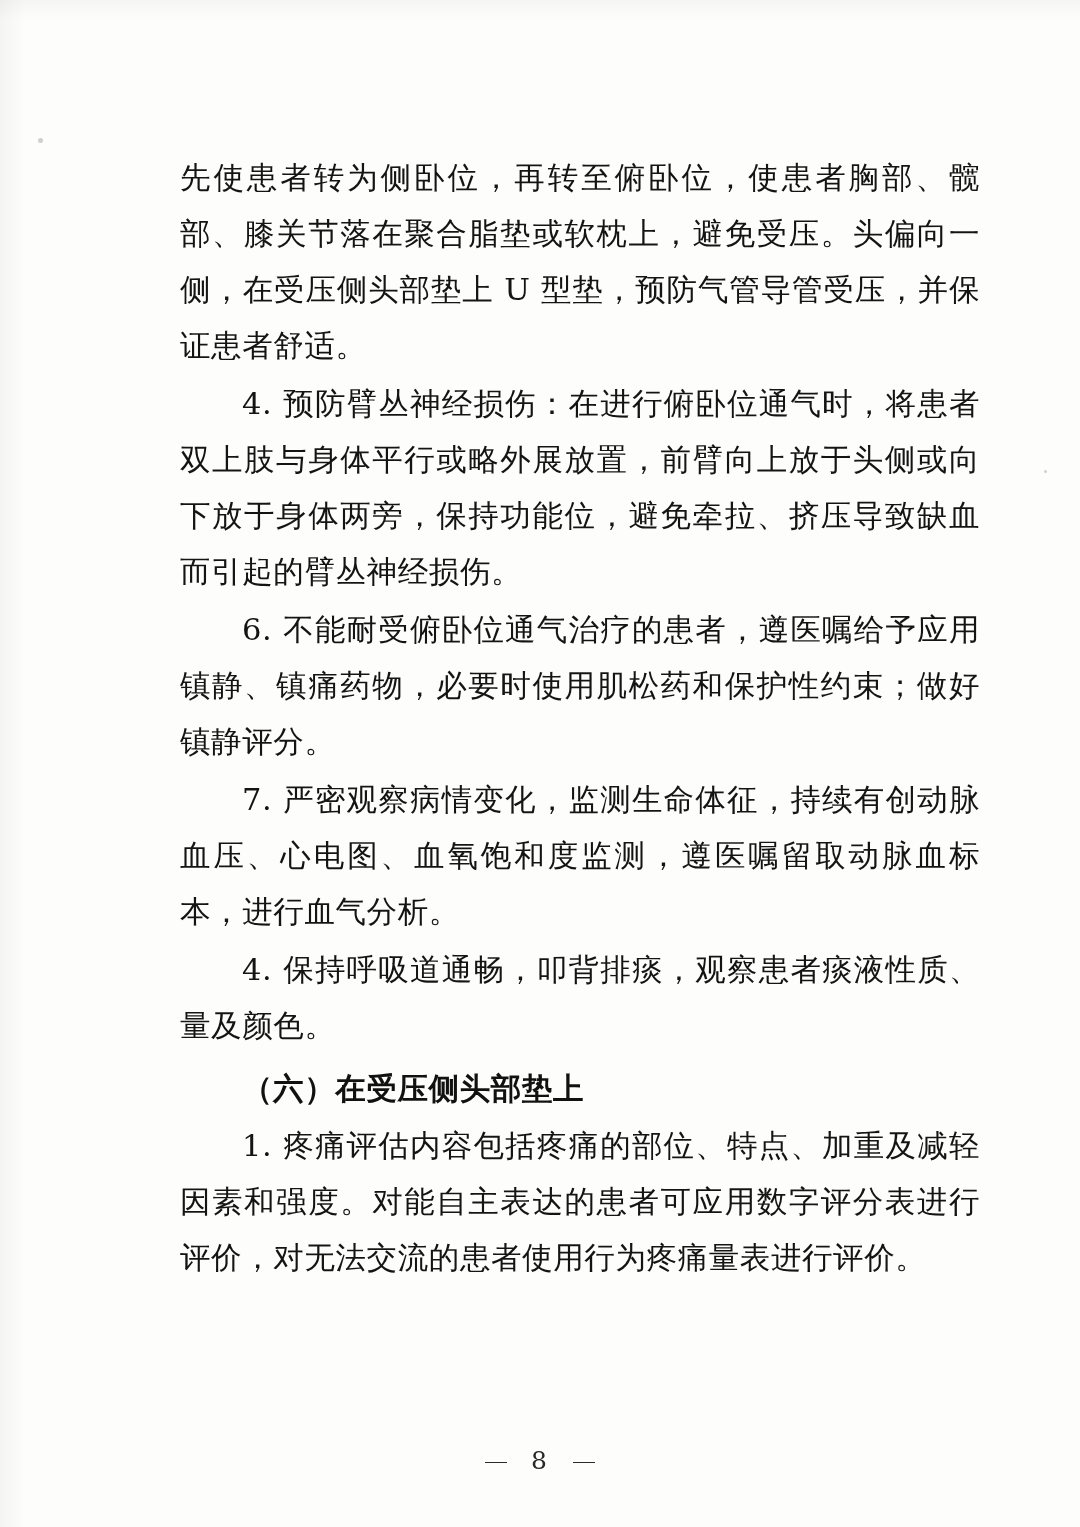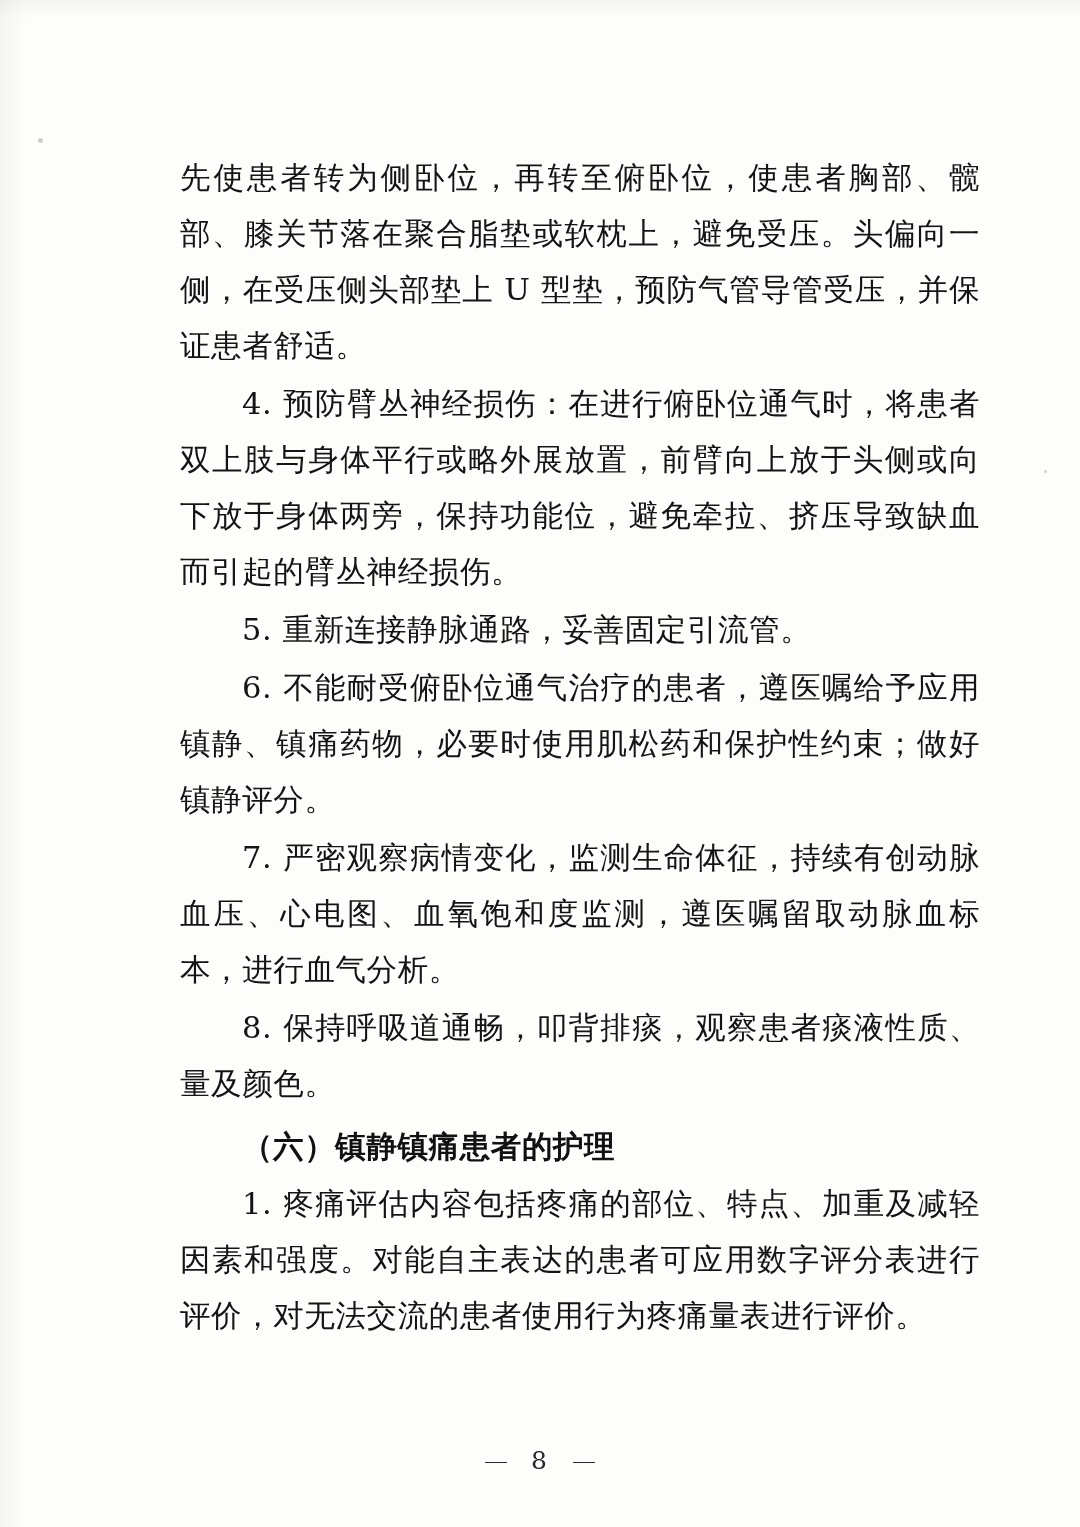--- a/index.html
+++ b/index.html
@@ -104,30 +104,29 @@
 
   <div class="speck" style="left:38px; top:138px; width:5px; height:5px;"></div>
   <div class="speck" style="left:1044px; top:470px; width:3px; height:3px;"></div>
 
   <div class="content">
 
     <p class="para">先使患者转为侧卧位，再转至俯卧位，使患者胸部、髋部、膝关节落在聚合脂垫或软枕上，避免受压。头偏向一侧，在受压侧头部垫上 U 型垫，预防气管导管受压，并保证患者舒适。</p>
 
     <p class="para indent">4. 预防臂丛神经损伤：在进行俯卧位通气时，将患者双上肢与身体平行或略外展放置，前臂向上放于头侧或向下放于身体两旁，保持功能位，避免牵拉、挤压导致缺血而引起的臂丛神经损伤。</p>
 
-    <p class="para indent">5. 重新连接静脉通路，妥善固定引流管。</p>
 
     <p class="para indent">6. 不能耐受俯卧位通气治疗的患者，遵医嘱给予应用镇静、镇痛药物，必要时使用肌松药和保护性约束；做好镇静评分。</p>
 
     <p class="para indent">7. 严密观察病情变化，监测生命体征，持续有创动脉血压、心电图、血氧饱和度监测，遵医嘱留取动脉血标本，进行血气分析。</p>
 
-    <p class="para indent">8. 保持呼吸道通畅，叩背排痰，观察患者痰液性质、量及颜色。</p>
+    <p class="para indent">4. 保持呼吸道通畅，叩背排痰，观察患者痰液性质、量及颜色。</p>
 
 
-    <h2 class="heading">（六）镇静镇痛患者的护理</h2>
+    <h2 class="heading">（六）在受压侧头部垫上</h2>
 
     <p class="para indent">1. 疼痛评估内容包括疼痛的部位、特点、加重及减轻因素和强度。对能自主表达的患者可应用数字评分表进行评价，对无法交流的患者使用行为疼痛量表进行评价。</p>
 
   </div>
 
   <div class="footer">
     <span class="dash"></span>
     <span class="pg">8</span>
     <span class="dash"></span>
   </div>

